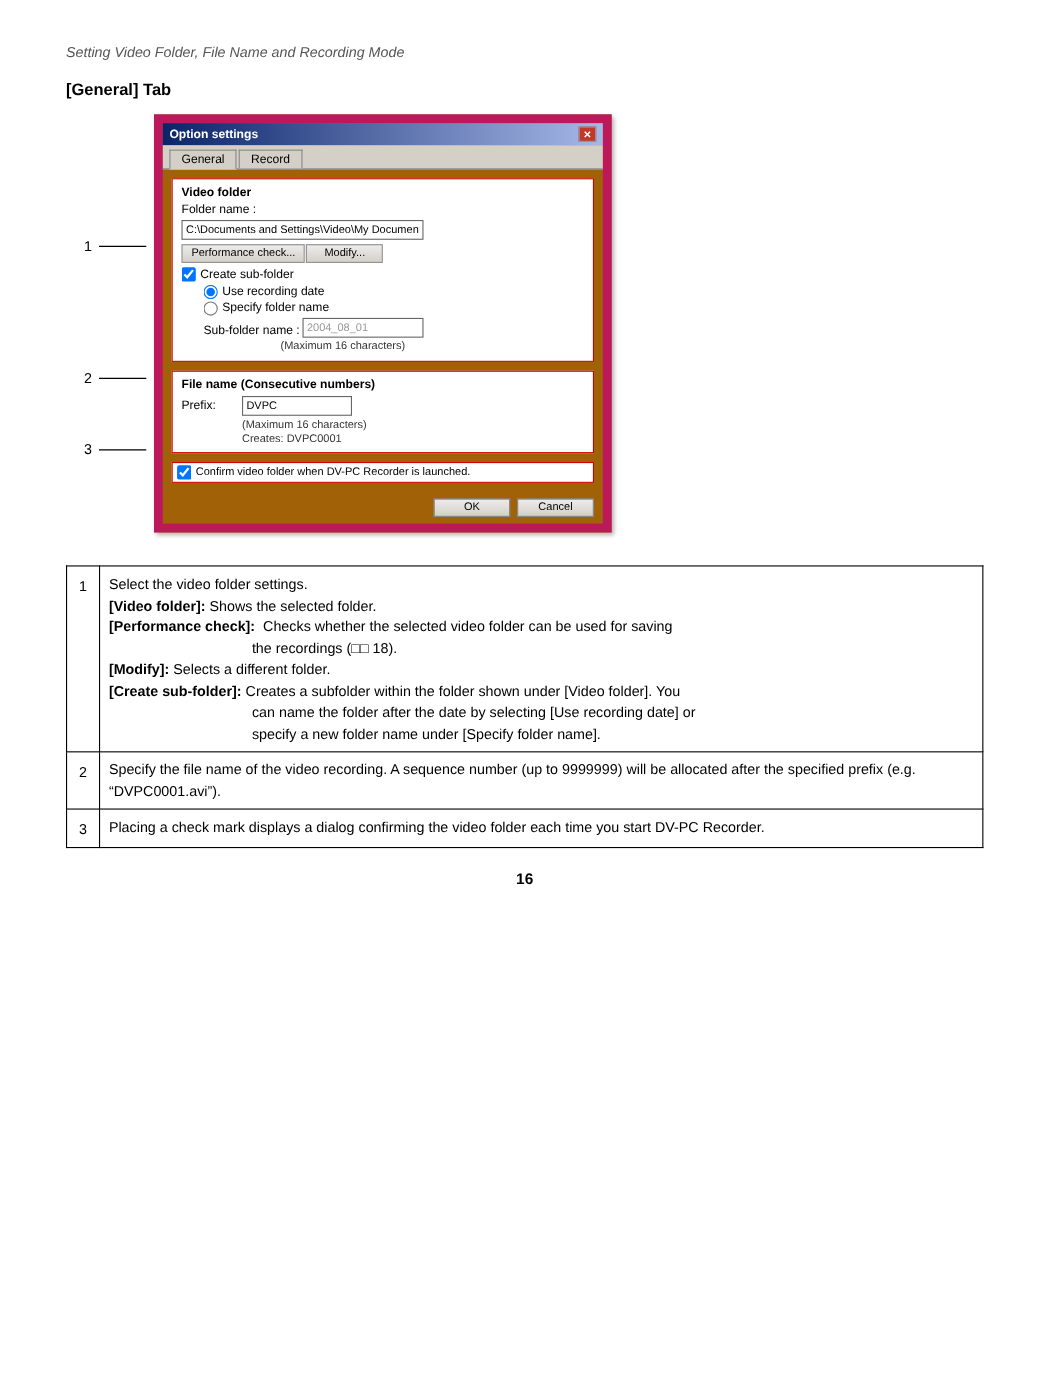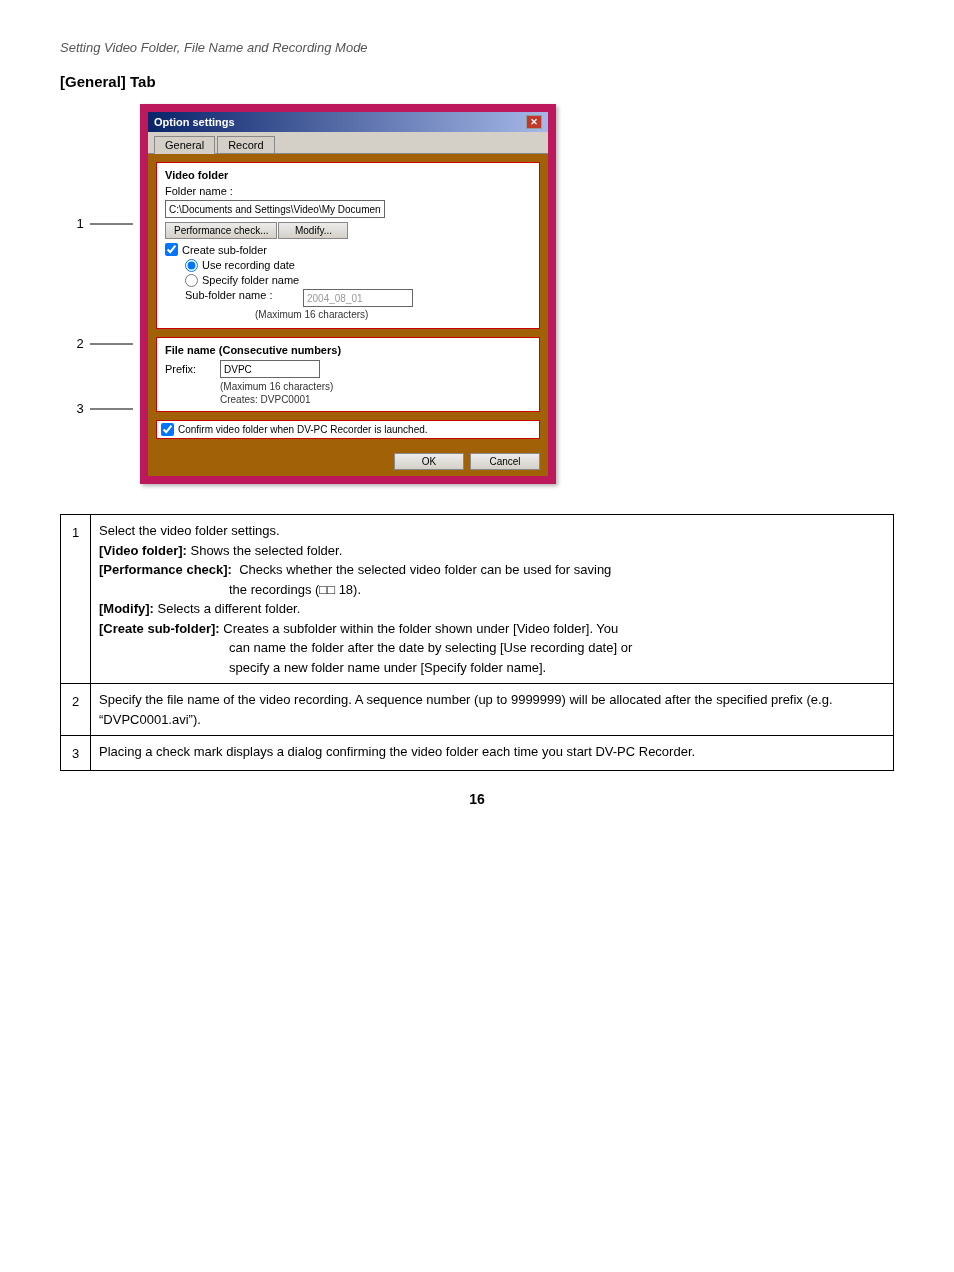--- a/index.html
+++ b/index.html
@@ -179,25 +179,24 @@
       margin-bottom: 2px;
       margin-left: 20px;
     }
 
     .radio-row input[type=radio] {
       margin-right: 4px;
     }
 
     .subfolder-row {
       display: flex;
-      align-items: flex-start;
+      align-items: flex-end;
       font-size: 11px;
       margin-left: 20px;
       margin-bottom: 2px;
-      gap: 28px;
     }
 
     .subfolder-label {
       min-width: 90px;
       font-size: 11px;
     }
 
     .max-chars {
       font-size: 10px;
       color: #333;

